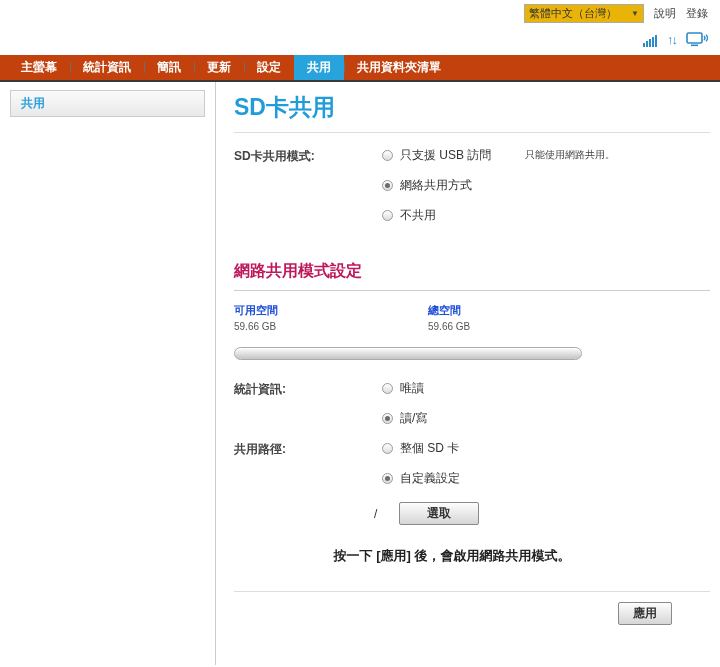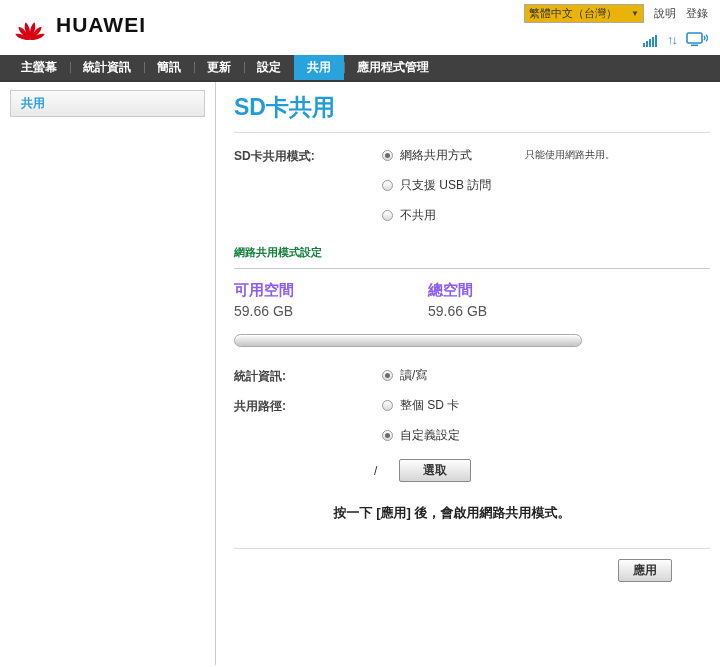--- a/index.html
+++ b/index.html
@@ -17,21 +17,21 @@
     color:#333; display:inline-flex; align-items:center; gap:14px; cursor:pointer; }
   .lang-select .caret { font-size:8px; color:#444; }
   .top-link { color:#444; text-decoration:none; cursor:pointer; }
   .status-icons { margin-top:9px; display:flex; justify-content:flex-end; align-items:flex-end; gap:10px; }
   .sig-bars { display:flex; align-items:flex-end; gap:1px; }
   .sig-bars i { display:block; width:2px; background:#2a8cc7; }
   .updown { color:#2a8cc7; font-size:13px; font-weight:bold; letter-spacing:-2px; }
   .monitor-icon svg { display:block; }
 
   
-  .navbar { height:27px; background:#404040; border-bottom:2px solid #393939; display:flex; align-items:stretch; padding-left:8px; }
+  .navbar { height:27px; background:#c2410c; border-bottom:2px solid #393939; display:flex; align-items:stretch; padding-left:8px; }
   .nav-item { display:flex; align-items:center; padding:0 13px; color:#fff; font-size:12px; font-weight:bold; cursor:pointer; position:relative; }
   .nav-item + .nav-item::before { content:""; position:absolute; left:0; top:7px; bottom:7px; width:1px; background:#6d6d6d; }
   .nav-item.active { background:#29a3dc; }
   .nav-item.active::before { display:none; }
 
   
   .content { display:flex; height:583px; }
   .sidebar { width:216px; border-right:1px solid #ccc; padding:8px 10px; }
   .side-item { border:1px solid #ccc; background:linear-gradient(#fafafa,#e9e9e9);
     padding:4px 10px; font-size:12px; font-weight:bold; color:#2ba0dc; cursor:pointer; }
@@ -42,61 +42,46 @@
   .form-area { padding-top:14px; }
   .form-row { display:flex; font-size:12px;gap:8px; }
   .form-label { width:140px; font-weight:bold; color:#444; padding-top:1px; }
   .radio-col { width:137px; }
   .radio-item { display:flex; align-items:center; margin-bottom:13px; cursor:pointer; white-space:nowrap; }
   .radio { width:11px; height:11px; border-radius:50%; border:1px solid #9a9a9a;
     background:linear-gradient(#fff,#ddd); margin-right:7px; position:relative; flex:0 0 11px; }
   .radio.checked::after { content:""; position:absolute; left:2px; top:2px; width:5px; height:5px; border-radius:50%; background:#6b6b6b; }
   .row-note { font-size:10px; color:#444; padding-top:1px; }
 
-  .section-heading { color:#15803d; font-size:11px; font-weight:bold; margin:8px 0 8px; }
+  .section-heading { color:#be185d; font-size:16px; font-weight:bold; margin:24px 0 8px; }
   .storage { border-top:1px solid #ccc; padding-top:12px; display:flex; }
   .stor-col { width:194px; }
-  .stor-label { font-size:15px; font-weight:bold; color:#8b5cf6; }
-  .stor-value { font-size:14px; color:#555; margin-top:3px; }
+  .stor-label { font-size:11px; font-weight:bold; color:#1d4ed8; }
+  .stor-value { font-size:10px; color:#555; margin-top:3px; }
   .progress-bar { margin:15px 0 20px; width:348px; height:13px; border-radius:7px;
     border:1px solid #aaa; background:linear-gradient(#f8f8f8 10%,#c9c9c9 90%);
     box-shadow:inset 0 1px 1px #fff; }
 
   .path-row { display:flex; align-items:center; font-size:12px; margin-top:2px; }
   .path-text { width:165px; padding-left:140px; }
   .btn { display:inline-block; text-align:center; font-size:12px; font-weight:bold; cursor:pointer;
     border:1px solid #8a8a8a; border-radius:2px; background:linear-gradient(#fdfdfd,#d6d6d6);
     color:#333; padding:2px 14px; }
-  .btn-browse { width:72px; padding:2px 0; }
+  .btn-browse { width:80px; padding:2px 0; }
   .apply-note { text-align:center; font-size:13px; font-weight:bold; color:#222; margin:22px 0 0 -40px; }
   .apply-divider { border-top:1px solid #ddd; margin-top:26px; }
   .apply-row { text-align:right; padding:10px 38px 0 0; }
 
   .folder-section { margin-top:44px; }
   .folder-heading { font-size:13px; font-weight:bold; color:#333; margin-bottom:5px; }
 </style>
 </head>
 <body>
 
 <div class="top-header">
-  <div class="logo">
-    <svg viewBox="0 0 48 40">
-      <g transform="translate(24,38)">
-        <g fill="#d90011">
-          <path transform="rotate(-68)" d="M0,0 C-3.5,-7 -3.5,-15 0,-19 C3.5,-15 3.5,-7 0,0 Z"></path>
-          <path transform="rotate(-41)" d="M0,0 C-3.5,-8 -3.5,-17 0,-21 C3.5,-17 3.5,-8 0,0 Z"></path>
-          <path transform="rotate(-14)" d="M0,0 C-3.5,-9 -3.5,-18 0,-22 C3.5,-18 3.5,-9 0,0 Z"></path>
-          <path transform="rotate(14)" d="M0,0 C-3.5,-9 -3.5,-18 0,-22 C3.5,-18 3.5,-9 0,0 Z"></path>
-          <path transform="rotate(41)" d="M0,0 C-3.5,-8 -3.5,-17 0,-21 C3.5,-17 3.5,-8 0,0 Z"></path>
-          <path transform="rotate(68)" d="M0,0 C-3.5,-7 -3.5,-15 0,-19 C3.5,-15 3.5,-7 0,0 Z"></path>
-        </g>
-      </g>
-    </svg>
-    <span class="logo-text">HUAWEI</span>
-  </div>
 
   <div class="top-right">
     <div class="top-links">
       <span class="lang-select">
         <span>繁體中文（台灣）</span>
         <span class="caret">▼</span>
       </span>
       <span class="top-link">說明</span>
       <span class="top-link">登錄</span>
     </div>
@@ -121,45 +106,45 @@
   </div>
 </div>
 
 <div class="navbar">
   <div class="nav-item">主螢幕</div>
   <div class="nav-item">統計資訊</div>
   <div class="nav-item">簡訊</div>
   <div class="nav-item">更新</div>
   <div class="nav-item">設定</div>
   <div class="nav-item active">共用</div>
-  <div class="nav-item">應用程式管理</div>
+  <div class="nav-item">共用資料夾清單</div>
 </div>
 
 <div class="content">
   <div class="sidebar">
     <div class="side-item">共用</div>
   </div>
 
   <div class="main">
     <div class="page-title">SD卡共用</div>
 
     <div class="form-area">
       <div class="form-row">
         <div class="form-label">SD卡共用模式:</div>
         <div class="radio-col" style="width:135px;">
+          <div class="radio-item">
+            <span class="radio"></span>
+            <span>只支援 USB 訪問</span>
+          </div>
           <div class="radio-item">
             <span class="radio checked"></span>
             <span>網絡共用方式</span>
           </div>
           <div class="radio-item">
             <span class="radio"></span>
-            <span>只支援 USB 訪問</span>
-          </div>
-          <div class="radio-item">
-            <span class="radio"></span>
             <span>不共用</span>
           </div>
         </div>
         <div class="row-note">只能使用網路共用。</div>
       </div>
     </div>
 
     <div class="section-heading">網路共用模式設定</div>
 
     <div class="storage">
@@ -172,20 +157,24 @@
         <div class="stor-value">59.66 GB</div>
       </div>
     </div>
 
     <div class="progress-bar"></div>
 
     <div class="form-row">
       <div class="form-label">統計資訊:</div>
       <div class="radio-col">
         <div class="radio-item">
+          <span class="radio"></span>
+          <span>唯讀</span>
+        </div>
+        <div class="radio-item">
           <span class="radio checked"></span>
           <span>讀/寫</span>
         </div>
       </div>
     </div>
 
     <div class="form-row">
       <div class="form-label">共用路徑:</div>
       <div class="radio-col">
         <div class="radio-item">

